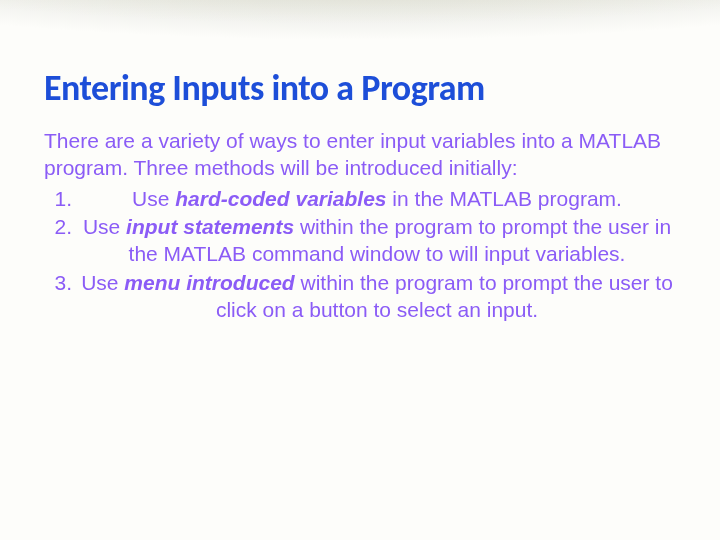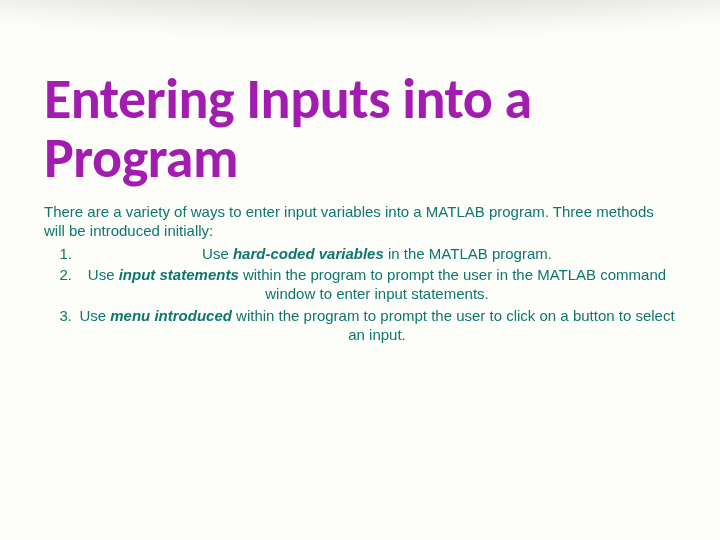--- a/index.html
+++ b/index.html
@@ -28,30 +28,30 @@
     height: 120px;
   }
   .banner::before { top: -88px; }
   .banner::after  { top: -70px; border-top-color: rgba(200,200,140,0.35); }
   .slide {
     position: relative;
     padding: 70px 44px 0 44px;
   }
   .title {
     font-family: "Calibri", "Segoe UI", Arial, sans-serif;
-    font-size: 56px;
+    font-size: 36px;
     font-weight: 700;
-    color: #a21caf;
+    color: #1d4ed8;
     line-height: 1.05;
-    margin-bottom: 14px;
+    margin-bottom: 20px;
     letter-spacing: -0.5px;
   }
   .body {
-    font-size: 15px;
-    color: #0f766e;
+    font-size: 21px;
+    color: #8b5cf6;
     line-height: 1.28;
   }
   .intro { margin-bottom: 4px; }
   ol.methods {
     list-style: none;
     counter-reset: item;
     padding-left: 0;
   }
   ol.methods li {
     counter-increment: item;
@@ -76,20 +76,20 @@
 
 <div class="slide">
   <h1 class="title">Entering Inputs into a Program</h1>
   <div class="body">
     <p class="intro">There are a variety of ways to enter input variables into a MATLAB program.  Three methods will be introduced initially:</p>
     <ol class="methods">
       <li>
         <span>Use </span><span class="bi">hard-coded variables</span><span> in the MATLAB program.</span>
       </li>
       <li>
-        <span>Use </span><span class="bi">input statements</span><span> within the program to prompt the user in the MATLAB command window to enter input statements.</span>
+        <span>Use </span><span class="bi">input statements</span><span> within the program to prompt the user in the MATLAB command window to will input variables.</span>
       </li>
       <li>
         <span>Use </span><span class="bi">menu introduced</span><span> within the program to prompt the user to click on a button to select an input.</span>
       </li>
     </ol>
   </div>
 </div>
 
 </body></html>

